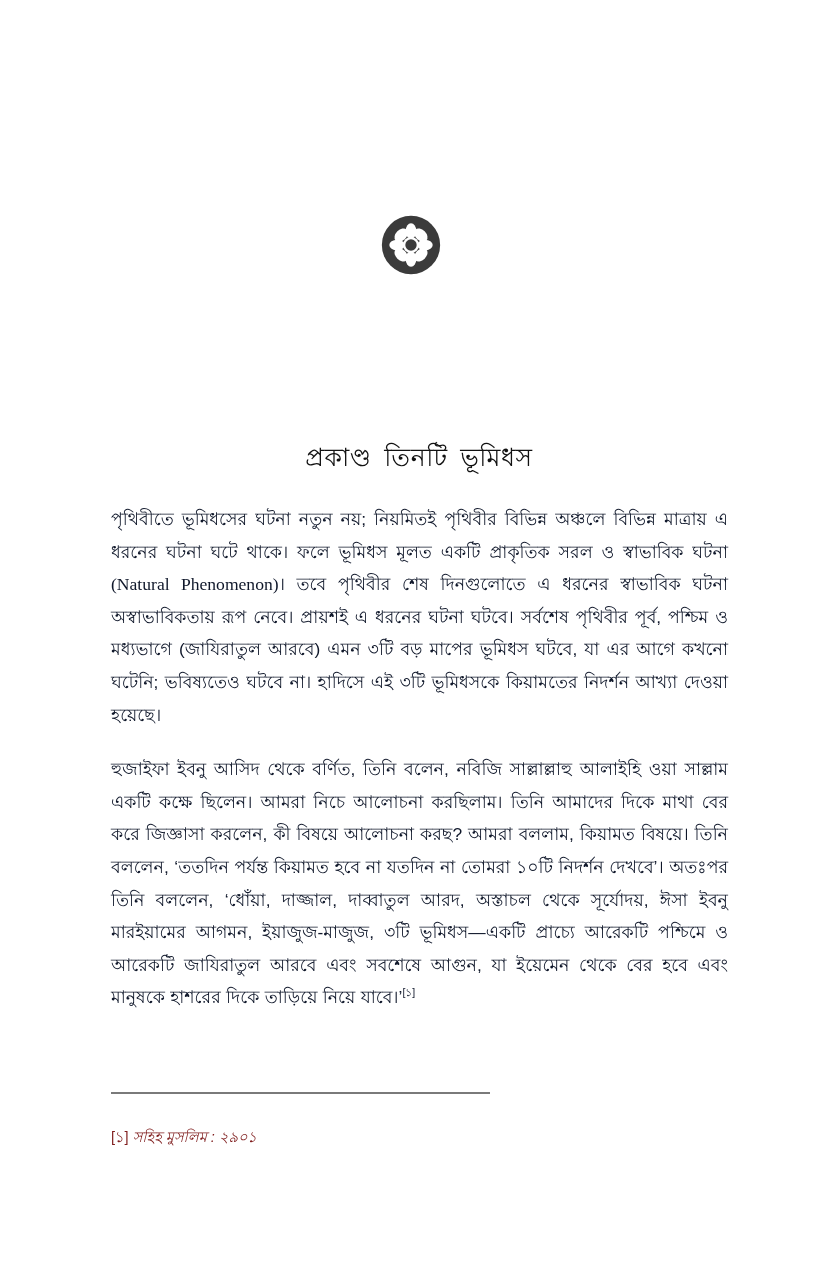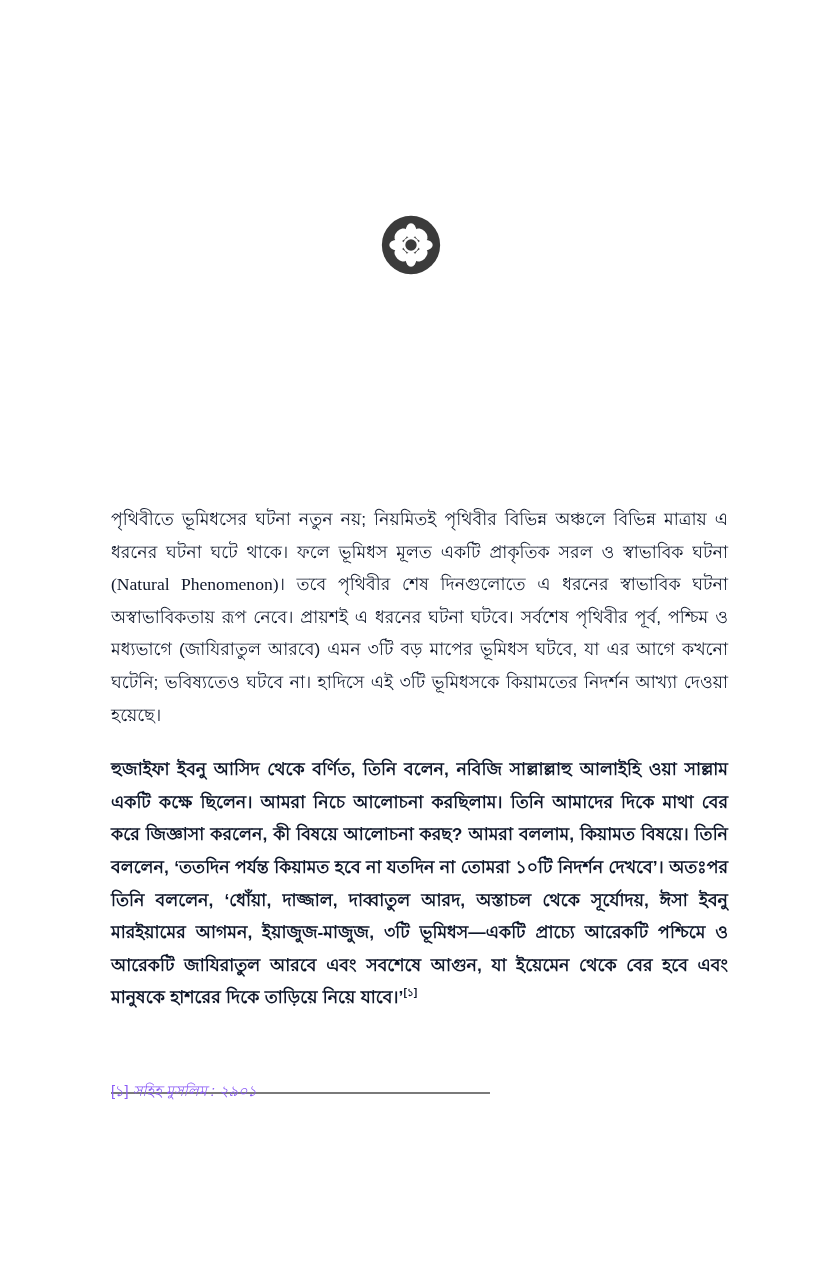--- a/index.html
+++ b/index.html
@@ -66,21 +66,21 @@
   .para {
     margin: 0 0 22px 0;
     font-family: "Liberation Sans", "DejaVu Sans", sans-serif;
     font-size: 17.4px;
     line-height: 32.6px;
     text-align: justify;
     text-justify: inter-word;
     color: #0f172a;
     word-spacing: 0.5px;
   }
-  .para:last-child { margin-bottom: 0; font-weight: bold; }
+  .para:last-child { margin-bottom: 0; }
 
   .latin {
     font-family: "Liberation Serif", "DejaVu Serif", serif;
     font-size: 17.6px;
   }
 
   .fn-ref {
     font-size: 10.5px;
     vertical-align: super;
     line-height: 0;
@@ -93,27 +93,27 @@
     left: 111px;
     top: 1092px;
     width: 379px;
     height: 2px;
     background: #7a7a7a;
     border: 0;
   }
   .footnote {
     position: absolute;
     left: 111px;
-    top: 1081px;
+    top: 1127px;
     width: 617px;
     font-family: "Liberation Sans", "DejaVu Sans", sans-serif;
     font-size: 14.6px;
     line-height: 1.5;
     font-style: italic;
-    color: #8b5cf6;
+    color: #7f1d1d;
   }
   .footnote .fn-num {
     font-style: normal;
   }
 </style>
 </head>
 <body>
 
 <div class="page">
 
@@ -137,20 +137,21 @@
               </g>
             </g>
           </mask>
         </defs>
         <circle cx="50" cy="50" r="47" fill="#3b3b3b" mask="url(#petalMask)"></circle>
         <circle cx="50" cy="50" r="9.2" fill="#3b3b3b"></circle>
       </svg>
     </span>
   </div>
 
+  <h1 class="chapter-title">প্রকাণ্ড তিনটি ভূমিধস</h1>
 
   <div class="body-col">
 
     <p class="para"><span>পৃথিবীতে ভূমিধসের ঘটনা নতুন নয়; নিয়মিতই পৃথিবীর বিভিন্ন অঞ্চলে বিভিন্ন মাত্রায় এ ধরনের ঘটনা ঘটে থাকে। ফলে ভূমিধস মূলত একটি প্রাকৃতিক সরল ও স্বাভাবিক ঘটনা </span><span class="latin">(Natural Phenomenon)</span><span>। তবে পৃথিবীর শেষ দিনগুলোতে এ ধরনের স্বাভাবিক ঘটনা অস্বাভাবিকতায় রূপ নেবে। প্রায়শই এ ধরনের ঘটনা ঘটবে। সর্বশেষ পৃথিবীর পূর্ব, পশ্চিম ও মধ্যভাগে (জাযিরাতুল আরবে) এমন ৩টি বড় মাপের ভূমিধস ঘটবে, যা এর আগে কখনো ঘটেনি; ভবিষ্যতেও ঘটবে না। হাদিসে এই ৩টি ভূমিধসকে কিয়ামতের নিদর্শন আখ্যা দেওয়া হয়েছে।</span></p>
 
     <p class="para"><span>হুজাইফা ইবনু আসিদ থেকে বর্ণিত, তিনি বলেন, নবিজি সাল্লাল্লাহু আলাইহি ওয়া সাল্লাম একটি কক্ষে ছিলেন। আমরা নিচে আলোচনা করছিলাম। তিনি আমাদের দিকে মাথা বের করে জিজ্ঞাসা করলেন, কী বিষয়ে আলোচনা করছ? আমরা বললাম, কিয়ামত বিষয়ে। তিনি বললেন, ‘ততদিন পর্যন্ত কিয়ামত হবে না যতদিন না তোমরা ১০টি নিদর্শন দেখবে’। অতঃপর তিনি বললেন, ‘ধোঁয়া, দাজ্জাল, দাব্বাতুল আরদ, অস্তাচল থেকে সূর্যোদয়, ঈসা ইবনু মারইয়ামের আগমন, ইয়াজুজ-মাজুজ, ৩টি ভূমিধস—একটি প্রাচ্যে আরেকটি পশ্চিমে ও আরেকটি জাযিরাতুল আরবে এবং সবশেষে আগুন, যা ইয়েমেন থেকে বের হবে এবং মানুষকে হাশরের দিকে তাড়িয়ে নিয়ে যাবে।’</span><span class="fn-ref">[১]</span></p>
 
   </div>
 
   <div class="footnote-rule"></div>

